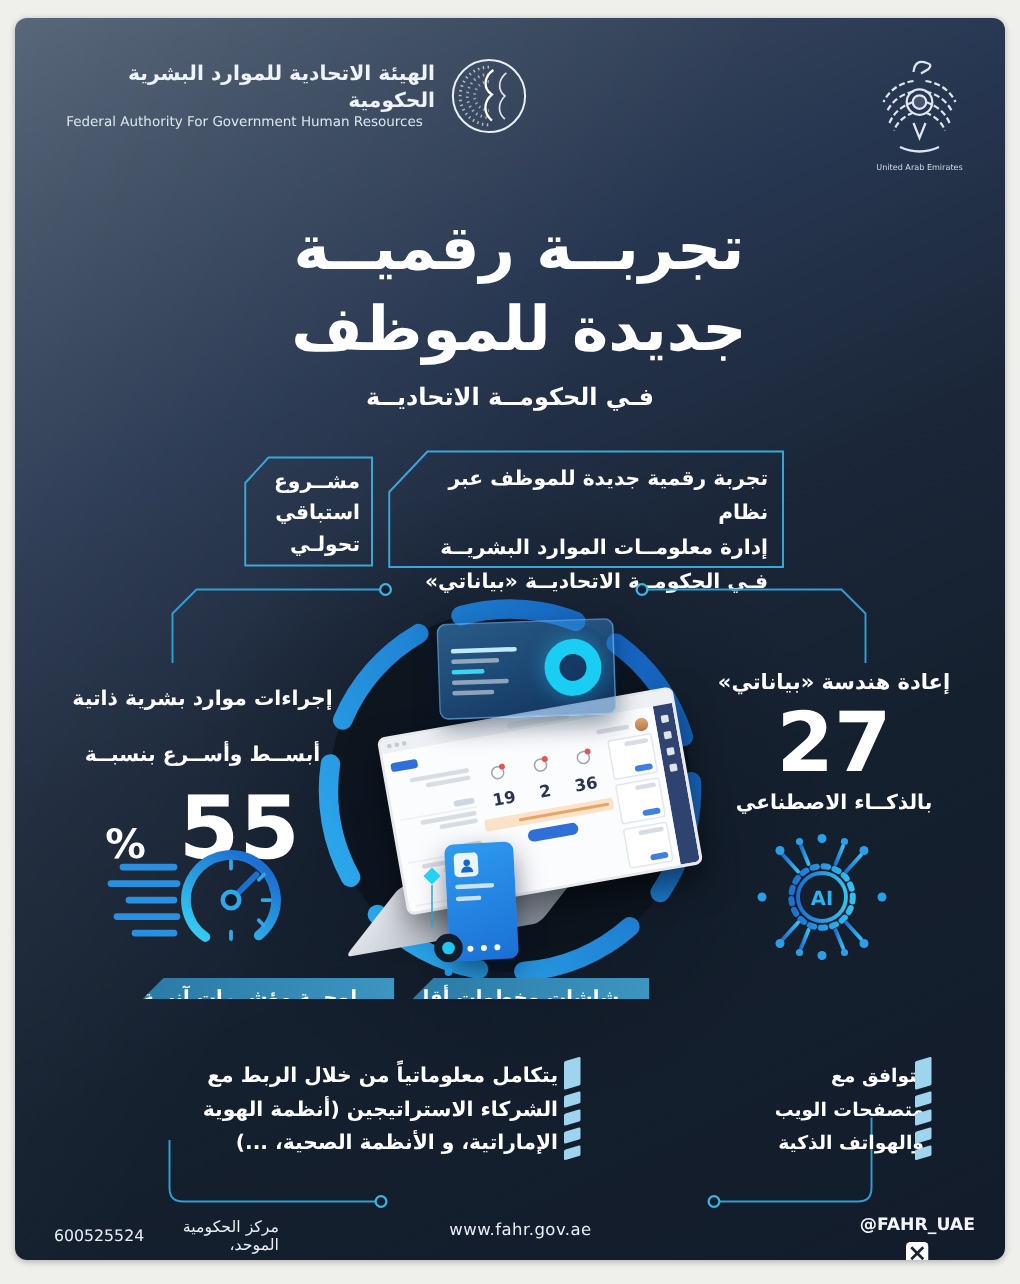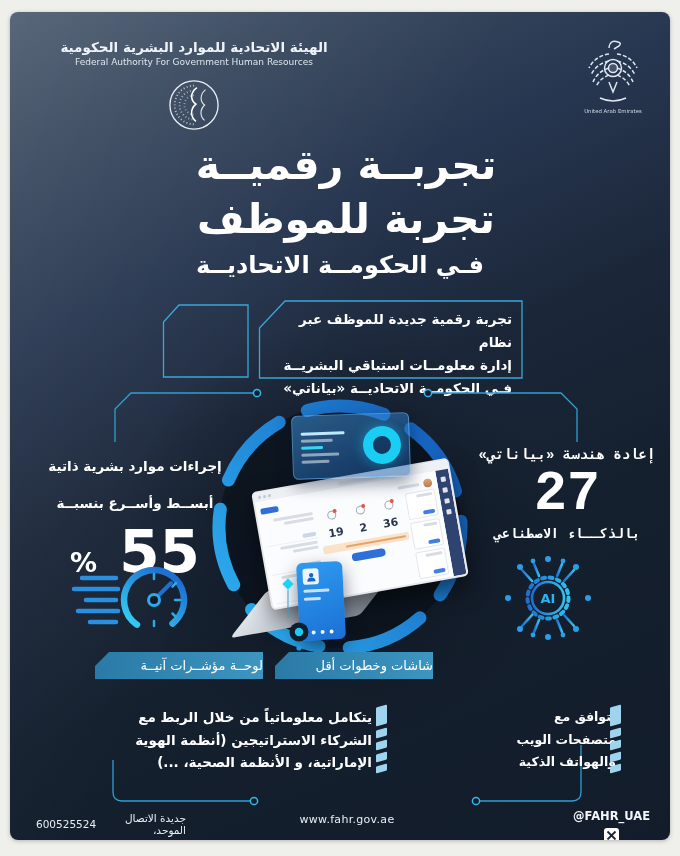--- a/index.html
+++ b/index.html
@@ -7,43 +7,43 @@
   .poster{position:absolute;left:10px;top:12px;width:660px;height:828px;
     border-radius:8px;overflow:hidden;
     background:
       radial-gradient(circle 300px at 50% 63%, rgba(3,8,15,.42), rgba(3,8,15,0) 72%),
       linear-gradient(118deg, rgba(255,255,255,.08), rgba(255,255,255,0) 46%),
       linear-gradient(155deg,#4a5a6e 0%,#3a4a5f 12%,#273650 30%,#1b2739 48%,#15202f 66%,#121c2a 100%);
     box-shadow:0 1px 4px rgba(0,0,0,.25);}
   .abs{position:absolute;}
 
   
-  .brand{left:26px;top:26px;width:316px;display:flex;align-items:center;gap:10px;flex-direction:column;}
+  .brand{left:26px;top:26px;width:316px;display:flex;align-items:center;gap:10px;}
   .brand-text{flex:1;text-align:right;direction:rtl;}
   .brand-ar{font-size:13.5px;font-weight:700;color:#eef3f8;line-height:18px;letter-spacing:0;}
   .brand-en{font-size:9px;color:#dde6ef;line-height:13px;direction:ltr;text-align:center;white-space:nowrap;}
   .emblem{left:566px;top:22px;width:74px;height:90px;text-align:center;}
 
   
   .title{left:0;top:126px;width:660px;text-align:center;color:#fff;}
   .title .l1,.title .l2{font-size:41px;font-weight:700;line-height:54px;margin-left:12px;}
-  .title .l3{font-size:24px;font-weight:700;line-height:26px;margin-top:6px;}
+  .title .l3{font-size:16px;font-weight:700;line-height:26px;margin-top:6px;}
 
   
   .boxtext{position:absolute;direction:rtl;text-align:right;color:#fff;font-weight:700;}
   .desc-text{left:258px;top:296px;width:244px;font-size:13.5px;line-height:23px;}
   .proj-text{left:158px;top:299px;width:72px;font-size:13.5px;line-height:21px;}
 
   
   .stat-left{left:28px;top:430px;width:194px;text-align:center;color:#fff;direction:rtl;}
   .stat-left .t{font-size:13.5px;font-weight:700;line-height:25px;margin-top:12px;}
   .bignum{display:flex;justify-content:center;align-items:baseline;direction:ltr;margin-top:8px;}
   .bignum .unit{font-size:27px;font-weight:700;margin-right:3px;}
   .bignum .val{font-size:58px;font-weight:700;line-height:56px;margin-left:19px;}
-  .stat-right{left:464px;top:432px;width:186px;text-align:center;color:#fff;direction:rtl;font-family:Liberation Mono, monospace;}
+  .stat-right{left:453px;top:432px;width:186px;text-align:center;color:#fff;direction:rtl;}
   .stat-right .t1{font-size:14px;font-weight:700;line-height:22px;}
   .stat-right .val{font-size:55px;font-weight:700;line-height:58px;direction:ltr;}
   .stat-right .t2{font-size:13.5px;font-weight:700;line-height:22px;}
 
   
   .glass{left:282px;top:402px;width:118px;height:64px;border-radius:6px;z-index:4;
     transform:rotate(-2deg);
     background:linear-gradient(160deg,rgba(64,150,225,.55),rgba(25,85,160,.48));
     border:1px solid rgba(130,205,255,.45);box-shadow:0 6px 16px rgba(0,20,45,.45);
     display:flex;align-items:center;padding:8px;box-sizing:border-box;gap:8px;}
@@ -99,22 +99,22 @@
     background:linear-gradient(160deg,#2e9bf0,#1b6fd4);box-shadow:0 8px 18px rgba(0,15,40,.5);
     padding:6px;box-sizing:border-box;display:flex;flex-direction:column;}
   .fic{width:16px;height:16px;border-radius:3px;background:rgba(255,255,255,.9);
     display:flex;align-items:center;justify-content:center;}
   .fl{height:3px;border-radius:2px;background:rgba(255,255,255,.75);margin-top:5px;}
   .fl.w1{width:26px;} .fl.w2{width:17px;}
   .fdots{display:flex;gap:5px;justify-content:center;margin-top:auto;}
   .fdots i{width:4px;height:4px;border-radius:50%;background:rgba(255,255,255,.95);display:block;}
 
   
-  .ribbon{position:absolute;top:640px;height:27px;color:#fff;font-size:13px;font-weight:400;
-    line-height:27px;text-align:right;direction:rtl;z-index:6;
+  .ribbon{position:absolute;top:640px;height:14px;color:#fff;font-size:13px;font-weight:700;
+    line-height:27px;text-align:left;direction:rtl;z-index:6;
     clip-path:polygon(14px 0,100% 0,100% 100%,0 100%,0 14px);}
   .rb1{left:85px;width:168px;background:linear-gradient(90deg,#2a7aa6,#3d95c0);}
   .rb2{left:265px;width:158px;background:linear-gradient(90deg,#2a7aa6,#3d95c0);}
   .rb3{left:440px;width:182px;background:linear-gradient(90deg,#16549f,#2b7fd2);}
 
   
   .feat{position:absolute;direction:rtl;text-align:right;color:#fff;font-weight:700;z-index:6;}
   .feat-int{left:104px;top:694px;width:258px;font-size:13.5px;line-height:22.5px;}
   .feat-comp{left:520px;top:694px;width:86px;font-size:12.5px;line-height:22.5px;white-space:nowrap;}
   .dashbar{position:absolute;display:flex;flex-direction:column;gap:4px;align-items:center;z-index:6;}
@@ -169,34 +169,39 @@
         <circle cx="35" cy="34" r="4.5" fill="rgba(255,255,255,.15)"></circle>
         <path d="M31,48 l4,10 l4,-10"></path>
         <path d="M22,64 q13,6 26,0"></path>
       </g>
       <text x="35" y="79" text-anchor="middle" font-size="5.4" fill="#cfd9e4">United Arab Emirates</text>
     </svg>
   </div>
 
   <div class="abs title">
     <div class="l1">تجربــة رقميــة</div>
-    <div class="l2">تجربة للموظف</div>
+    <div class="l2">جديدة للموظف</div>
     <div class="l3">فـي الحكومــة الاتحاديــة</div>
   </div>
 
   <svg class="abs" style="left:152px;top:292px" width="88" height="75">
     <polygon points="17,1 86,1 86,73 1.5,73 1.5,18" fill="none" stroke="#3aa7d8" stroke-width="1.3"></polygon>
   </svg>
+  <div class="boxtext proj-text">
+    <div>مشــروع</div>
+    <div>استباقي</div>
+    <div>تحولـي</div>
+  </div>
 
   <svg class="abs" style="left:248px;top:288px" width="266" height="80">
     <polygon points="27,1 264,1 264,78 1.5,78 1.5,28" fill="none" stroke="#3aa7d8" stroke-width="1.3"></polygon>
   </svg>
   <div class="boxtext desc-text">
     <div>تجربة رقمية جديدة للموظف عبر نظام</div>
-    <div>إدارة معلومــات استباقي البشريــة</div>
+    <div>إدارة معلومــات الموارد البشريــة</div>
     <div>فـي الحكومــة الاتحاديــة «بياناتي»</div>
   </div>
 
   <svg class="abs" style="left:180px;top:365px;z-index:2" width="300" height="300">
     <defs>
       <linearGradient id="ringGrad" x1="0" y1="0" x2="1" y2="1">
         <stop offset="0" stop-color="#1257b8"></stop>
           <stop offset="1" stop-color="#2fb3f2"></stop>
       </linearGradient>
     </defs>
@@ -429,21 +434,21 @@
   </div>
   <div class="dashbar db-comp">
     <i></i>
       <i></i>
       <i></i>
       <i></i>
       <i></i>
   </div>
 
   <div class="abs foot-call">
-    <span>جديدة الاتصال الموحد،</span>
+    <span>مركز الحكومية الموحد،</span>
     <span>600525524</span>
   </div>
   <div class="abs foot-web">www.fahr.gov.ae</div>
   <div class="foot-social">
     <span>@FAHR_UAE</span>
     <svg class="sicon" viewBox="0 0 15 15">
       <rect width="15" height="15" rx="3" fill="#fff"></rect>
       <path d="M3.5,3.5 L11.5,11.5 M11.5,3.5 L3.5,11.5" stroke="#1b2433" stroke-width="1.8"></path>
     </svg>
     <svg class="sicon" viewBox="0 0 15 15">

